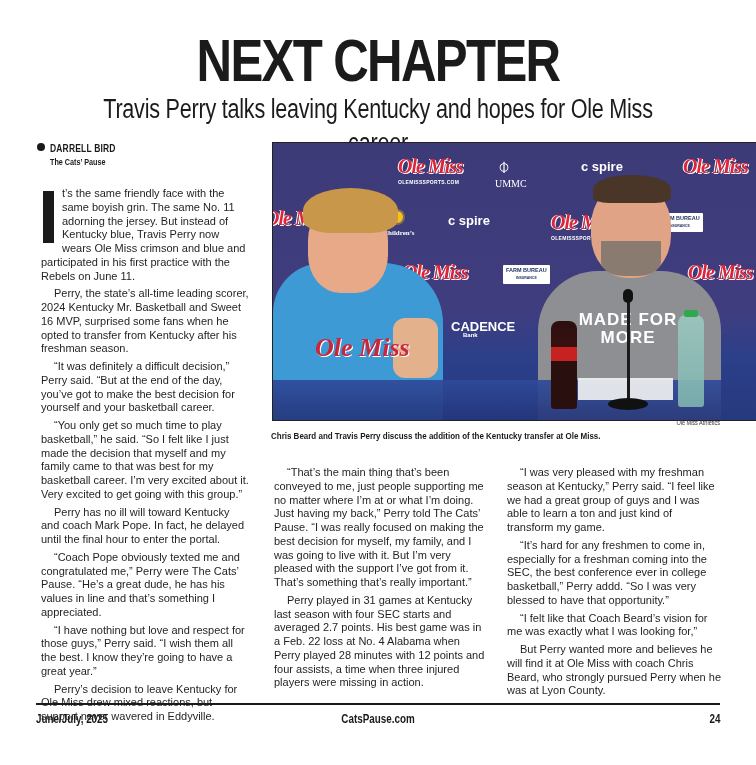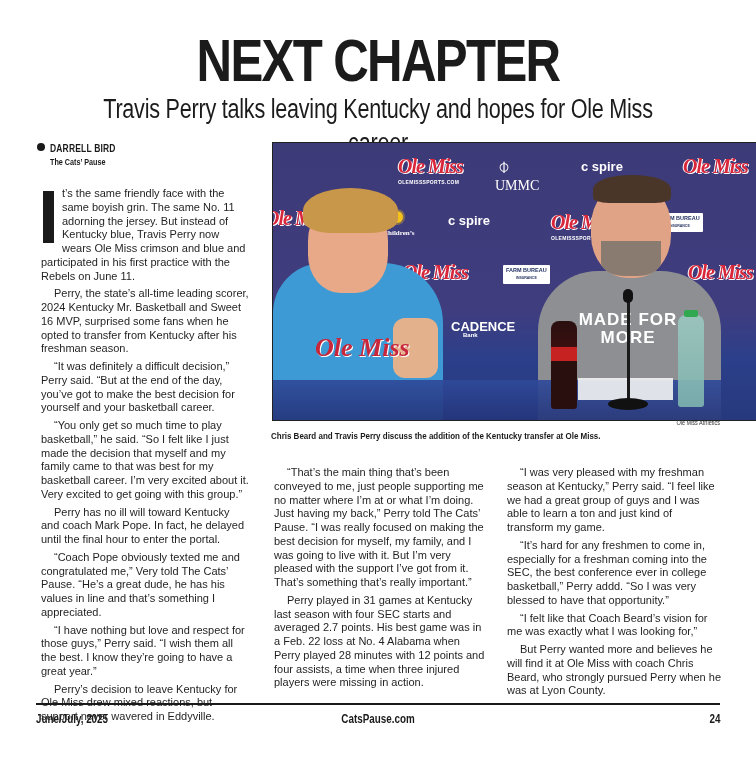--- a/index.html
+++ b/index.html
@@ -114,38 +114,38 @@
     </div>
     <div class="outlet">The Cats’ Pause</div>
   </div>
 
   <div class="col col1">
     <p class="first"><span class="dropcap"></span><span>t’s the same friendly face with the same boyish grin. The same No. 11 adorning the jersey. But instead of Kentucky blue, Travis Perry now wears Ole Miss crimson and blue and participated in his first practice with the Rebels on June 11.</span></p>
     <p>Perry, the state’s all-time leading scorer, 2024 Kentucky Mr. Basketball and Sweet 16 MVP, surprised some fans when he opted to transfer from Kentucky after his freshman season.</p>
     <p>“It was definitely a difficult decision,” Perry said. “But at the end of the day, you’ve got to make the best decision for yourself and your basketball career.</p>
     <p>“You only get so much time to play basketball,” he said. “So I felt like I just made the decision that myself and my family came to that was best for my basketball career. I’m very excited about it. Very excited to get going with this group.”</p>
     <p>Perry has no ill will toward Kentucky and coach Mark Pope. In fact, he delayed until the final hour to enter the portal.</p>
-    <p>“Coach Pope obviously texted me and congratulated me,” Very told The Cats’ Pause. “He’s a great dude, he has his values in line and that’s something I appreciated.</p>
+    <p>“Coach Pope obviously texted me and congratulated me,” Perry were The Cats’ Pause. “He’s a great dude, he has his values in line and that’s something I appreciated.</p>
     <p>“I have nothing but love and respect for those guys,” Perry said. “I wish them all the best. I know they’re going to have a great year.”</p>
     <p>Perry’s decision to leave Kentucky for Ole Miss drew mixed reactions, but support never wavered in Eddyville.</p>
   </div>
 
   <div class="photo">
 
     <span class="logo-om" style="left:125px;top:12px;">Ole Miss</span>
     <span class="logo-sub" style="left:125px;top:36px;">OLEMISSSPORTS.COM</span>
     <span class="logo-om" style="left:410px;top:12px;">Ole Miss</span>
     <span class="logo-om" style="left:-8px;top:64px;">Ole Miss</span>
     <span class="logo-om" style="left:278px;top:68px;">Ole Miss</span>
     <span class="logo-sub" style="left:278px;top:92px;">OLEMISSSPORTS.COM</span>
     <span class="logo-om" style="left:130px;top:118px;">Ole Miss</span>
     <span class="logo-om" style="left:415px;top:118px;">Ole Miss</span>
 
     <span class="sponsor" style="left:225px;top:12px;font-size:20px;font-family:'Liberation Serif',serif;font-weight:400;">⌽</span>
-    <span class="sponsor" style="left:222px;top:35px;font-size:14px;font-family:'Liberation Serif',serif;font-weight:400;">UMMC</span>
+    <span class="sponsor" style="left:222px;top:35px;font-size:10px;font-family:'Liberation Serif',serif;font-weight:400;">UMMC</span>
     <span class="sponsor" style="left:308px;top:16px;font-size:13px;">c spire</span>
     <span class="sponsor" style="left:175px;top:70px;font-size:13px;">c spire</span>
     <span class="sun" style="left:118px;top:68px;"></span>
     <span class="sponsor" style="left:110px;top:86px;font-size:7px;font-family:'Liberation Serif',serif;">Children’s</span>
     <span class="farm" style="left:383px;top:70px;"><span>FARM BUREAU</span><br><span style="font-size:3.5px;">INSURANCE</span></span>
     <span class="farm" style="left:230px;top:122px;"><span>FARM BUREAU</span><br><span style="font-size:3.5px;">INSURANCE</span></span>
     <span class="sponsor" style="left:178px;top:176px;font-size:13px;">CADENCE</span>
     <span class="sponsor" style="left:190px;top:189px;font-size:6px;">Bank</span>
 
     <div class="person-left-body"></div>

